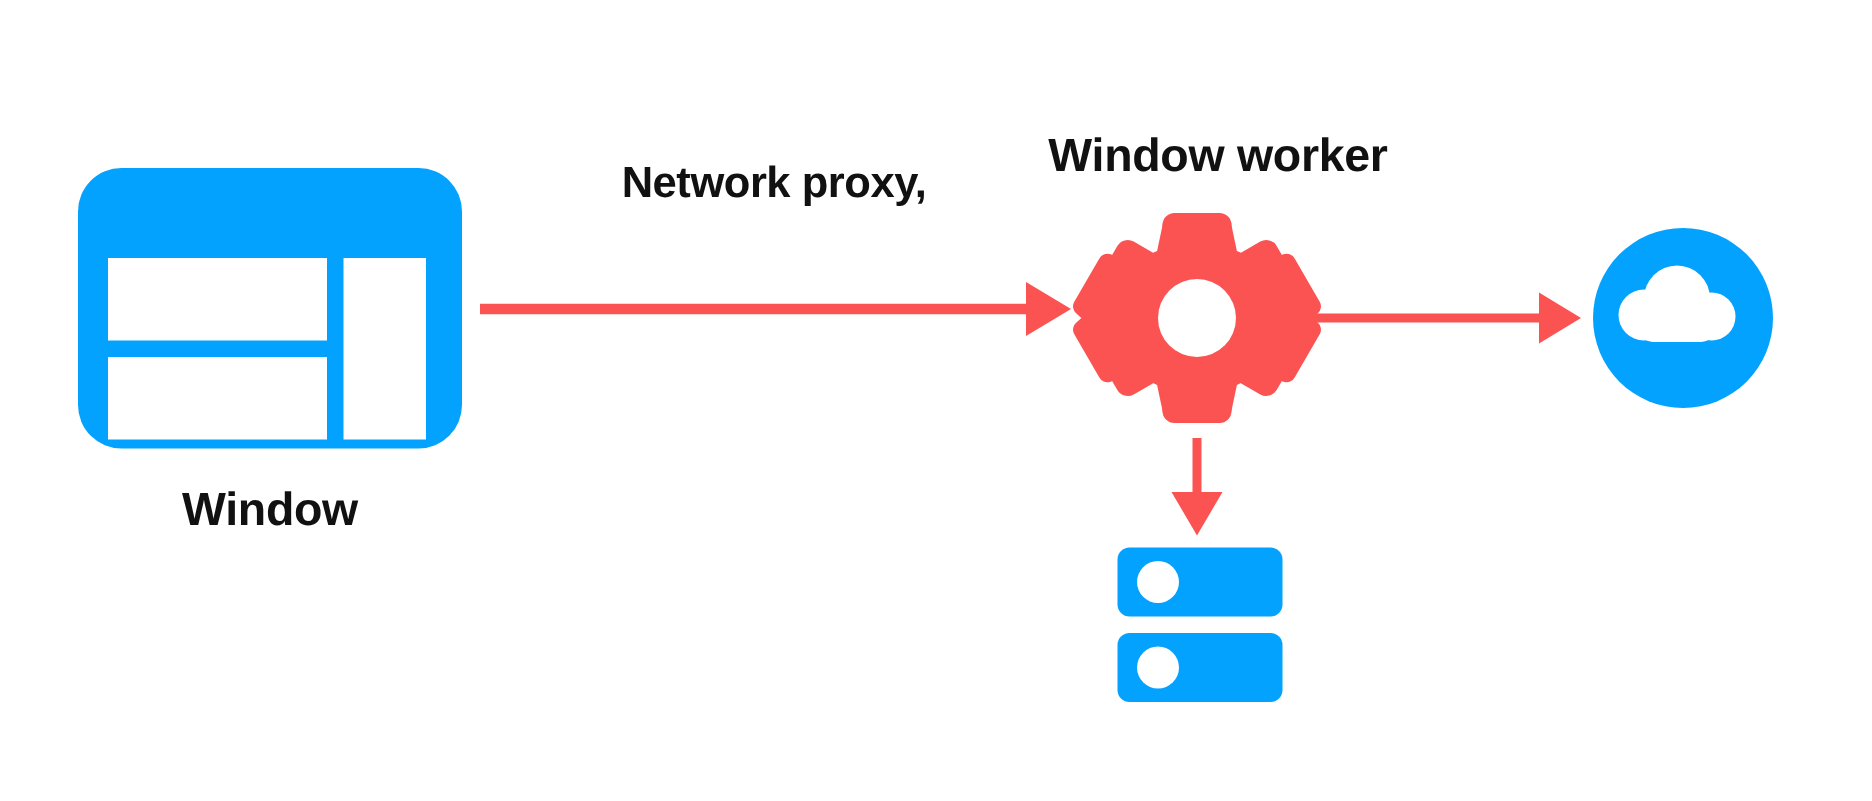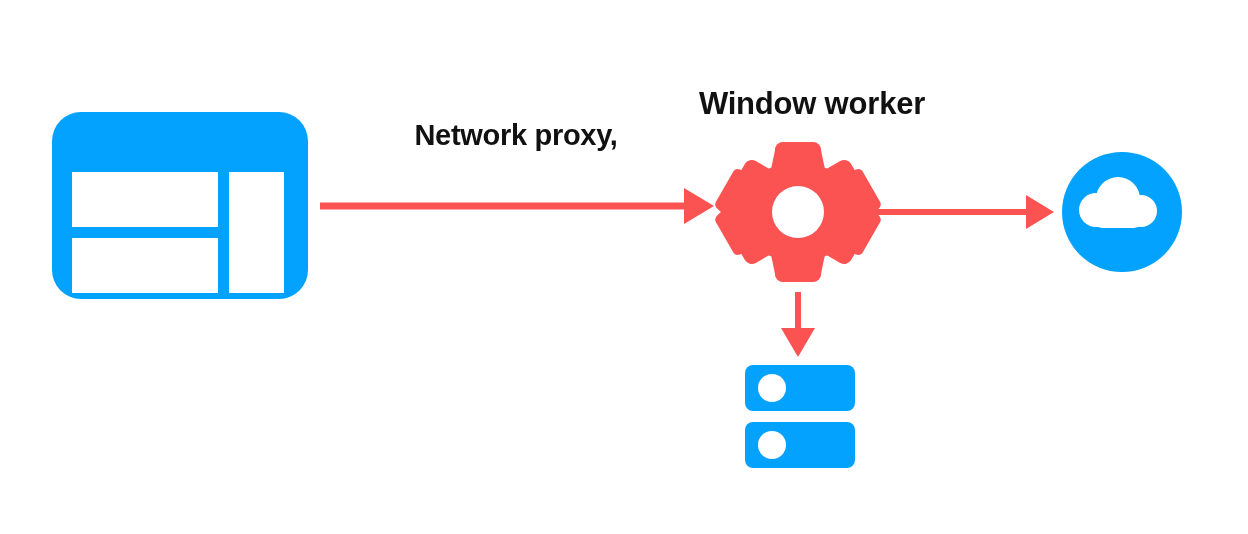--- a/index.html
+++ b/index.html
@@ -43,21 +43,21 @@
   }
   #label-service-worker {
     left: 672px;
     top: 86px;
     width: 280px;
     font-size: 31px;
     letter-spacing: -0.2px;
   }
   #label-edge-note {
     left: 370px;
-    top: 118px;
+    top: 105px;
     width: 292px;
     font-size: 29px;
     letter-spacing: -0.3px;
     line-height: 1.24;
   }
 </style>
 </head>
 <body>
 
 <div id="canvas">
@@ -152,18 +152,19 @@
       <g>
         <rect x="745" y="365" width="110" height="46" rx="8" ry="8" fill="#03A2FF"></rect>
         <circle cx="772" cy="388" r="14" fill="#ffffff"></circle>
         <rect x="745" y="422" width="110" height="46" rx="8" ry="8" fill="#03A2FF"></rect>
         <circle cx="772" cy="445" r="14" fill="#ffffff"></circle>
       </g>
     </g>
 
   </svg>
 
+  <div class="label" id="label-window">Window</div>
 
   <div class="label" id="label-service-worker">Window worker</div>
 
   <div class="label" id="label-edge-note"><span>Network proxy,</span><br></div>
 
 </div>
 
 </body></html>

